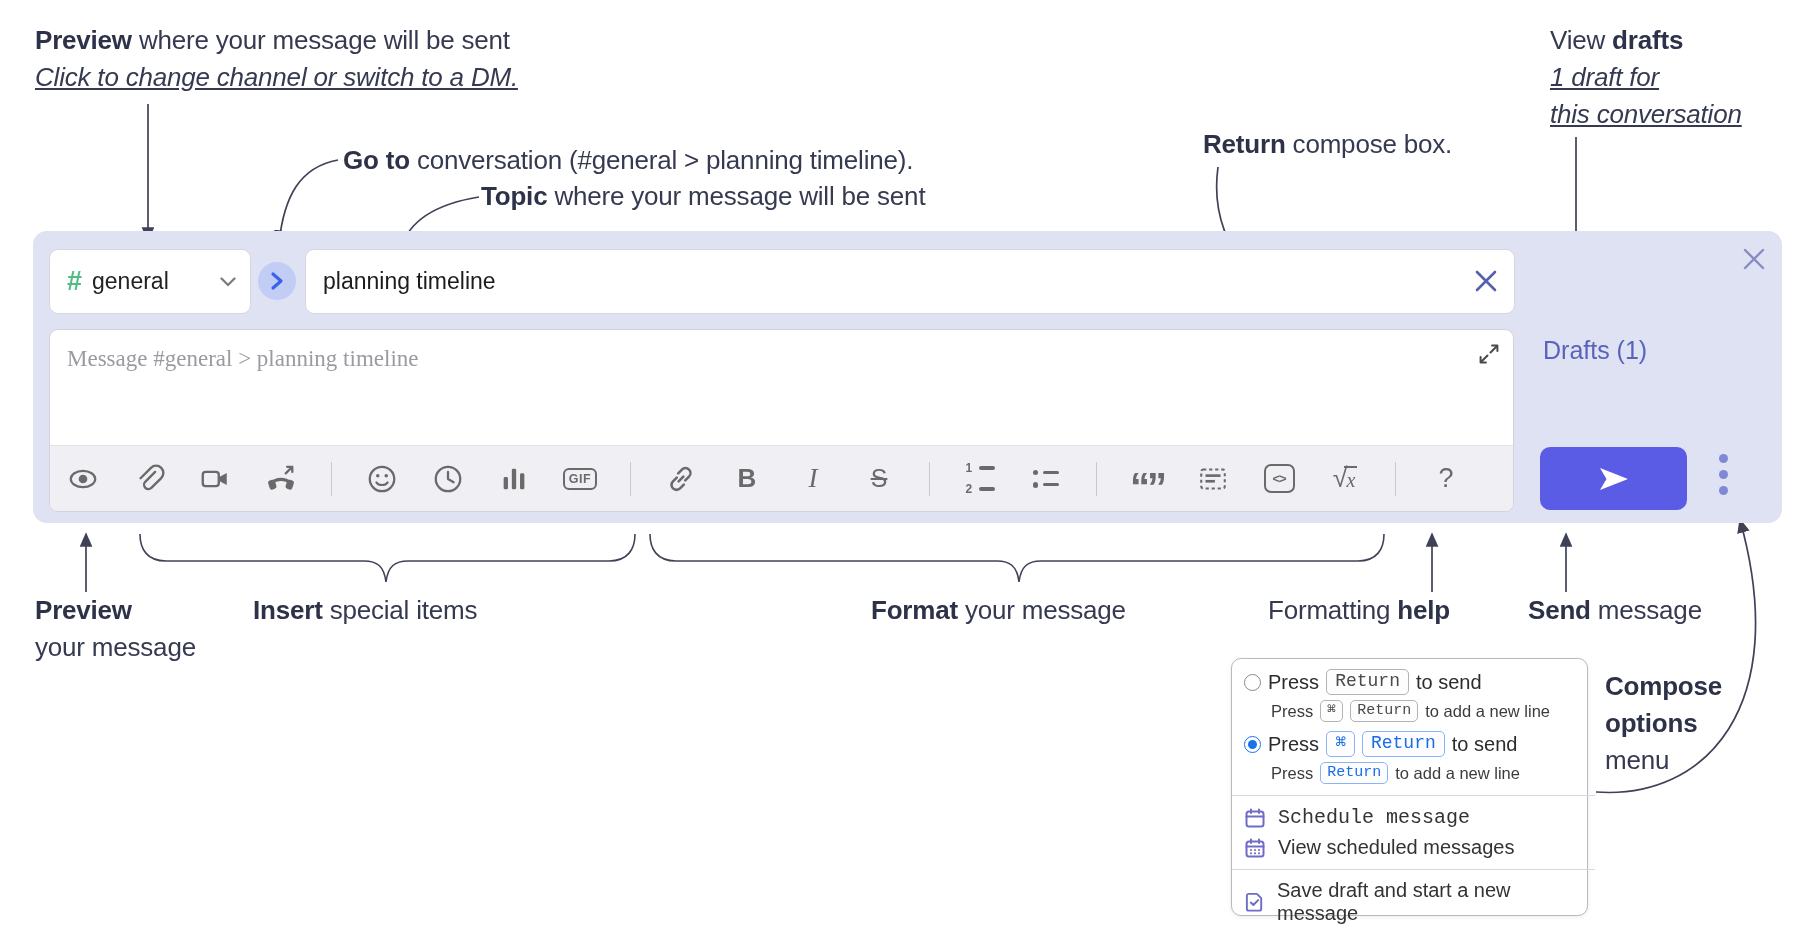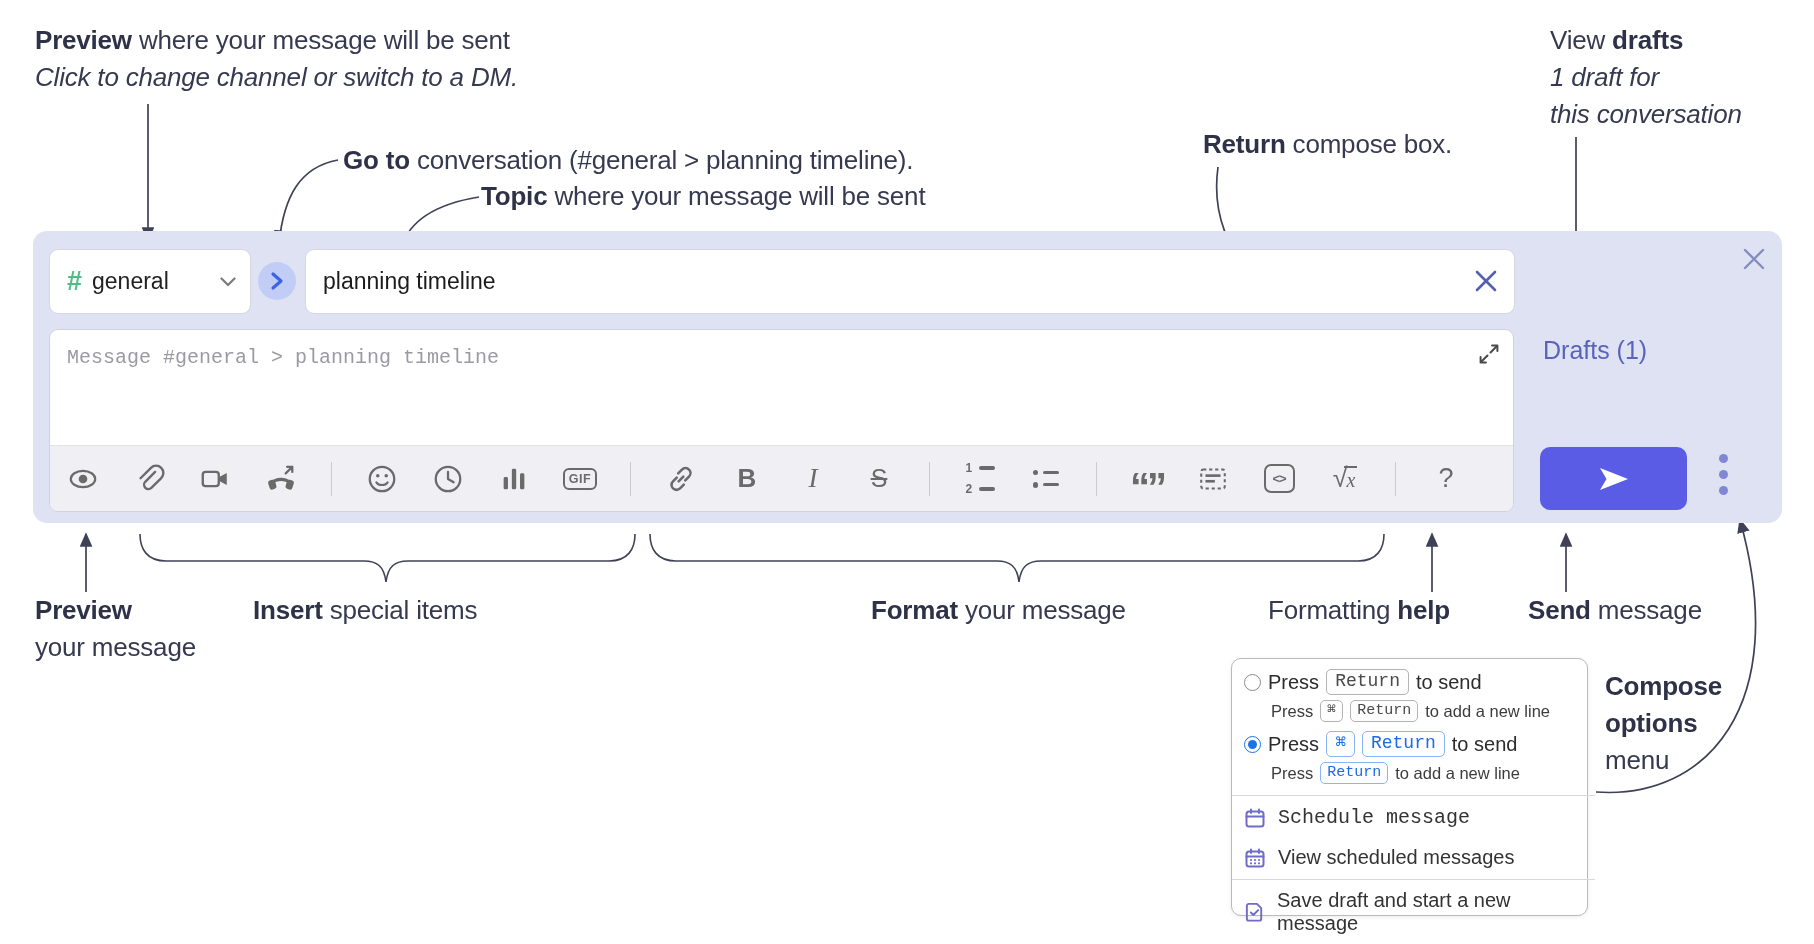--- a/index.html
+++ b/index.html
@@ -4,40 +4,40 @@
 <style>
   html,body{margin:0;padding:0;background:#ffffff;}
   .stage{position:relative;width:1814px;height:944px;background:#fff;overflow:hidden;
          font-family:"Liberation Sans",sans-serif;color:#363a50;}
   .abs{position:absolute;}
   svg.overlay{position:absolute;left:0;top:0;width:1814px;height:944px;pointer-events:none;}
 
   
   .ann{position:absolute;font-size:26px;line-height:37px;letter-spacing:-0.2px;color:#363a50;white-space:nowrap;}
   .ann b{font-weight:700;color:#2e3248;}
-  .ann .it{font-style:italic;}
+  .ann .it{font-style:italic;text-decoration:underline;}
 
   
   .compose-bg{left:33px;top:231px;width:1749px;height:292px;background:#dee2f3;border-radius:14px;}
   .channel-box{left:49px;top:249px;width:202px;height:65px;background:#fff;border:1px solid #d6d6de;
                border-radius:9px;box-sizing:border-box;display:flex;align-items:center;padding:0 14px 0 17px;cursor:pointer;}
   .hash{color:#4fbd85;font-weight:700;font-size:27px;margin-right:10px;}
   .chan-name{font-size:23px;color:#222;flex:1;}
   .circle-btn{left:258px;top:262px;width:38px;height:38px;border-radius:50%;background:#c2cdf6;
               display:flex;align-items:center;justify-content:center;cursor:pointer;}
   .topic-input{left:305px;top:249px;width:1210px;height:65px;box-sizing:border-box;background:#fff;
                border:1px solid #d6d6de;border-radius:9px;font-family:"Liberation Sans",sans-serif;
                font-size:23px;color:#1c1c1c;padding:0 60px 0 17px;outline:none;}
   .clear-x{left:1468px;top:263px;width:36px;height:36px;display:flex;align-items:center;justify-content:center;cursor:pointer;}
   .close-x{left:1736px;top:241px;width:36px;height:36px;display:flex;align-items:center;justify-content:center;cursor:pointer;}
 
   .msg-box{left:49px;top:329px;width:1465px;height:183px;background:#fff;border:1px solid #d2d2db;
            border-radius:9px;box-sizing:border-box;}
   .msg-input{position:absolute;left:0;top:0;width:100%;height:114px;box-sizing:border-box;border:none;background:transparent;
-             resize:none;outline:none;font-family:Liberation Mono, monospace;font-size:20px;color:#222;padding:16px 46px 10px 17px;}
+             resize:none;outline:none;font-family:Liberation Serif, serif;font-size:23px;color:#222;padding:16px 46px 10px 17px;}
   .msg-input::placeholder{color:#9a9aa2;opacity:1;}
   .expand-btn{position:absolute;right:8px;top:8px;width:32px;height:32px;display:flex;align-items:center;justify-content:center;cursor:pointer;}
   .toolbar{position:absolute;left:0;bottom:0;width:100%;height:66px;background:#efeff4;border-top:1px solid #e2e2e8;
            border-radius:0 0 8px 8px;box-sizing:border-box;display:flex;align-items:center;padding:0 16px;gap:32px;}
   .tbi{width:34px;height:34px;display:flex;align-items:center;justify-content:center;color:#6a6a6a;cursor:pointer;flex:none;}
   .tb-div{width:1px;height:34px;background:#c9c9d1;margin:0 1px;flex:none;}
   .g-b{font-weight:700;font-size:26px;}
   .g-i{font-style:italic;font-family:"Liberation Serif",serif;font-size:27px;}
   .g-s{font-size:25px;font-weight:500;text-decoration:line-through;}
   .g-q{font-size:40px;font-weight:700;letter-spacing:-3px;line-height:10px;padding-top:16px;}
@@ -66,21 +66,21 @@
   .prow.sub{padding-left:27px;font-size:16.5px;color:#3c3c3c;cursor:default;}
   .radio{width:17px;height:17px;border-radius:50%;border:1.8px solid #8a8a8a;box-sizing:border-box;background:#fff;flex:none;}
   .radio.sel{border-color:#1a73e8;display:flex;align-items:center;justify-content:center;}
   .radio.sel::after{content:"";width:9px;height:9px;border-radius:50%;background:#1a73e8;}
   kbd{font-family:Liberation Mono, monospace;border:1.4px solid #b3b3b3;border-radius:5px;background:#fdfdfd;
       color:#4a4a4a;padding:0px 8px 2px 8px;font-size:18px;line-height:22px;}
   .sub kbd{font-size:15px;padding:0 6px 1px 6px;line-height:19px;}
   kbd.blue{border-color:#8ab4f8;color:#1a6ce8;}
   .pdiv{height:1px;background:#d8d8d8;margin:11px -12px 0 -12px;}
   .mrow{display:flex;align-items:center;gap:12px;margin-top:9px;font-size:20px;color:#333;cursor:pointer;}
-  .m1{margin-top:10px;font-family:Liberation Mono, monospace;} .m2{margin-top:17px;} .m3{margin-top:9px;}
+  .m1{margin-top:10px;font-family:Liberation Mono, monospace;} .m2{margin-top:7px;} .m3{margin-top:9px;}
 </style>
 </head>
 <body>
 
 <div class="stage">
 
   <svg class="overlay" viewBox="0 0 1814 944">
     <defs>
       <marker id="ah" markerWidth="10" markerHeight="9" refX="7.5" refY="3.75" orient="auto">
         <path d="M0,0 L8.5,3.75 L0,7.5 Z" fill="#3f4257"></path>

